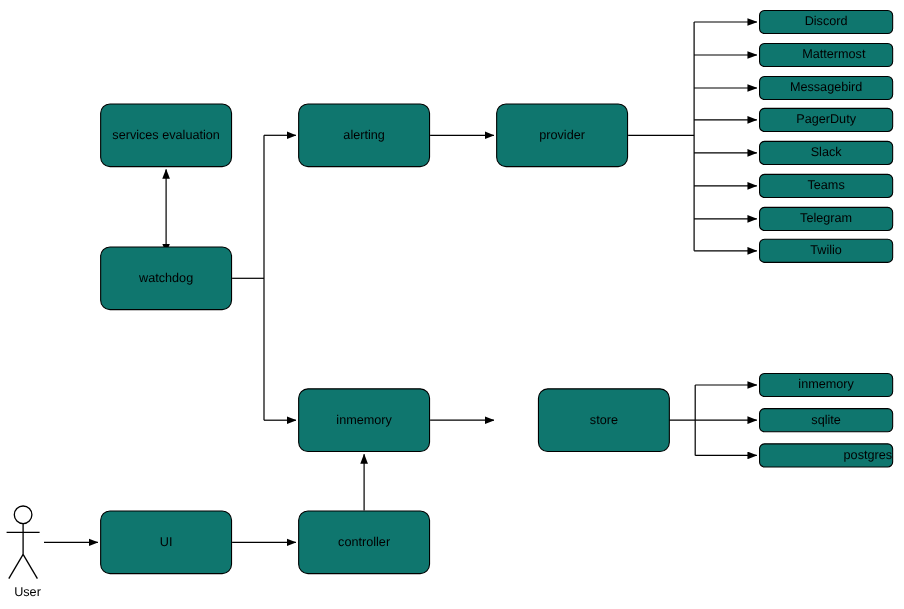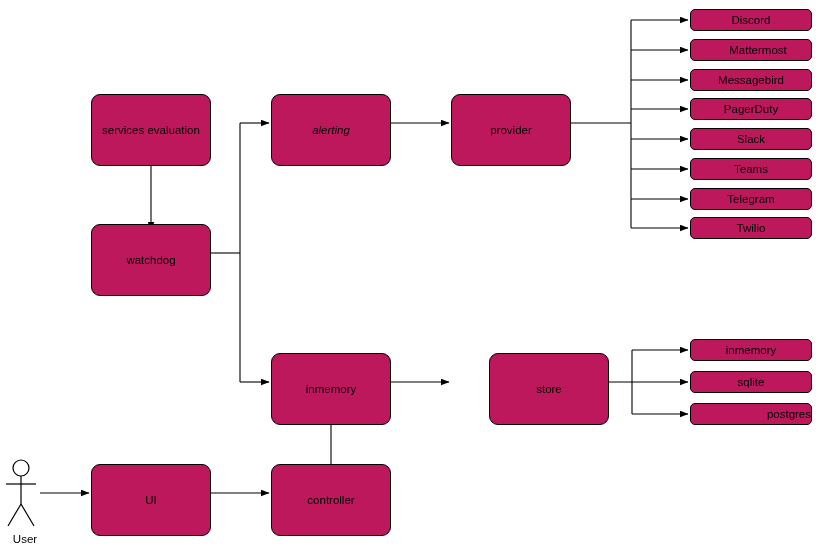--- a/index.html
+++ b/index.html
@@ -22,31 +22,31 @@
     position: absolute;
     left: 0;
     top: 0;
     width: 822px;
     height: 554px;
     pointer-events: none;
   }
   .node {
     position: absolute;
     box-sizing: border-box;
-    background: #be185d;
+    background: #0f766e;
     border: 1px solid #000000;
     display: flex;
     align-items: center;
     justify-content: center;
     text-align: center;
     color: #000000;
   }
   .node-main {
     width: 120px;
-    height: 72px;
+    height: 58px;
     border-radius: 9px;
     font-size: 11.5px;
   }
   .node-leaf {
     width: 122px;
     height: 22px;
     border-radius: 5px;
     font-size: 11.5px;
   }
   .node-label {
@@ -140,21 +140,21 @@
   </div>
 
   <div class="node node-main" style="left:91px; top:94px;">
     <span class="node-label">services evaluation</span>
   </div>
 
   <div class="node node-main" style="left:91px; top:224px;">
     <span class="node-label">watchdog</span>
   </div>
 
-  <div class="node node-main" style="left:271px; top:94px;font-style:italic;">
+  <div class="node node-main" style="left:271px; top:94px;">
     <span class="node-label">alerting</span>
   </div>
 
   <div class="node node-main" style="left:451px; top:94px;">
     <span class="node-label">provider</span>
   </div>
 
   <div class="node node-main" style="left:271px; top:353px;">
     <span class="node-label">inmemory</span>
   </div>

